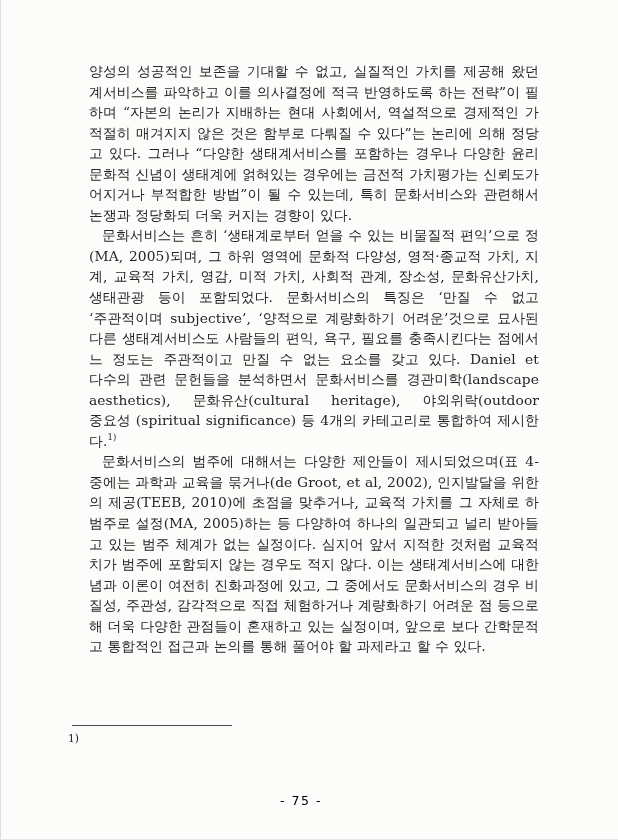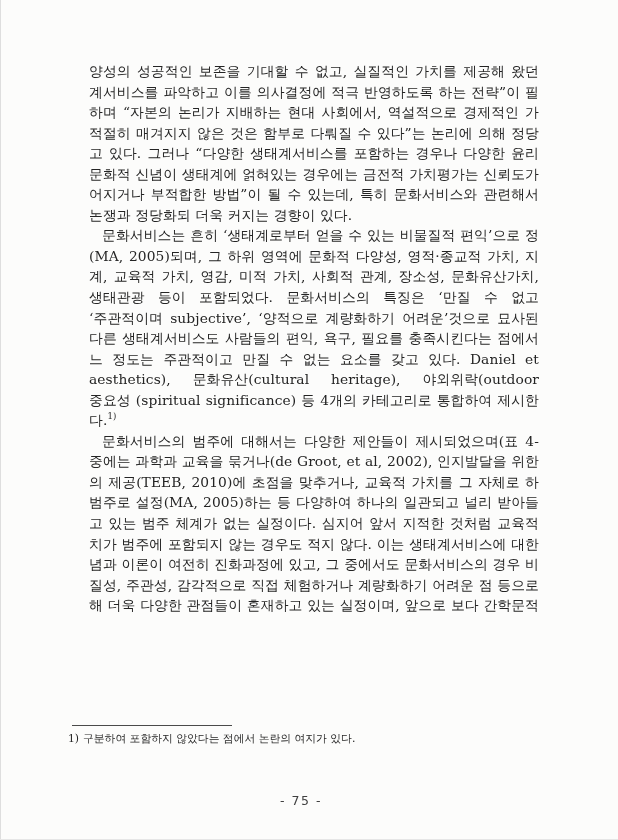--- a/index.html
+++ b/index.html
@@ -70,21 +70,21 @@
   .fn-line { }
   .fn-line.fn-just { text-align: justify; text-align-last: justify; }
   .page-number {
     position: absolute;
     left: 301px;
     top: 793px;
     transform: translateX(-50%);
     font-family: "DejaVu Sans", "Liberation Sans", sans-serif;
     font-size: 12.5px;
     letter-spacing: 1.5px;
-    color: #404040;
+    color: #000000;
     white-space: nowrap;
   }
 </style>
 </head>
 <body>
 
 <div class="page">
   <div class="scan-edge-left"></div>
   <div class="scan-edge-bottom"></div>
 
@@ -97,35 +97,36 @@
       <div class="text-line"><span>문화적 신념이 생태계에 얽혀있는 경우에는 금전적 가치평가는 신뢰도가 떨</span></div>
       <div class="text-line"><span>어지거나 부적합한 방법”이 될 수 있는데, 특히 문화서비스와 관련해서 이런</span></div>
       <div class="text-line last"><span>논쟁과 정당화되 더욱 커지는 경향이 있다.</span></div>
       <div class="text-line indent"><span>문화서비스는 흔히 ‘생태계로부터 얻을 수 있는 비물질적 편익’으로 정의</span></div>
       <div class="text-line"><span>(MA, 2005)되며, 그 하위 영역에 문화적 다양성, 영적·종교적 가치, 지식 체</span></div>
       <div class="text-line"><span>계, 교육적 가치, 영감, 미적 가치, 사회적 관계, 장소성, 문화유산가치, 여가·</span></div>
       <div class="text-line"><span>생태관광 등이 포함되었다. 문화서비스의 특징은 ‘만질 수 없고 intangible’,</span></div>
       <div class="text-line"><span>‘주관적이며 subjective’, ‘양적으로 계량화하기 어려운’것으로 묘사된다. 물론</span></div>
       <div class="text-line"><span>다른 생태계서비스도 사람들의 편익, 욕구, 필요를 충족시킨다는 점에서 어</span></div>
       <div class="text-line"><span>느 정도는 주관적이고 만질 수 없는 요소를 갖고 있다. Daniel et al(2012)은</span></div>
+      <div class="text-line"><span>다수의 관련 문헌들을 분석하면서 문화서비스를 경관미학(landscape</span></div>
       <div class="text-line"><span>aesthetics), 문화유산(cultural heritage), 야외위락(outdoor recreation), 영적</span></div>
       <div class="text-line"><span>중요성 (spiritual significance) 등 4개의 카테고리로 통합하여 제시한 바 있</span></div>
       <div class="text-line last"><span>다.</span><sup>1)</sup></div>
       <div class="text-line indent"><span>문화서비스의 범주에 대해서는 다양한 제안들이 제시되었으며(표 4-23), 그</span></div>
       <div class="text-line"><span>중에는 과학과 교육을 묶거나(de Groot, et al, 2002), 인지발달을 위한 정보</span></div>
       <div class="text-line"><span>의 제공(TEEB, 2010)에 초점을 맞추거나, 교육적 가치를 그 자체로 하나의</span></div>
       <div class="text-line"><span>범주로 설정(MA, 2005)하는 등 다양하여 하나의 일관되고 널리 받아들여지</span></div>
       <div class="text-line"><span>고 있는 범주 체계가 없는 실정이다. 심지어 앞서 지적한 것처럼 교육적 가</span></div>
       <div class="text-line"><span>치가 범주에 포함되지 않는 경우도 적지 않다. 이는 생태계서비스에 대한 개</span></div>
       <div class="text-line"><span>념과 이론이 여전히 진화과정에 있고, 그 중에서도 문화서비스의 경우 비물</span></div>
       <div class="text-line"><span>질성, 주관성, 감각적으로 직접 체험하거나 계량화하기 어려운 점 등으로 인</span></div>
       <div class="text-line"><span>해 더욱 다양한 관점들이 혼재하고 있는 실정이며, 앞으로 보다 간학문적이</span></div>
+      <div class="text-line last"><span>고 통합적인 접근과 논의를 통해 풀어야 할 과제라고 할 수 있다.</span></div>
     </div>
 
   <div class="footnote-sep"></div>
 
   <div class="footnote">
     <span class="fn-marker">1)</span>
-    <div class="fn-line">구분하여 포함하지 않았다는 점에서 논란의 여지가 있다.</div>
   </div>
 
   <div class="page-number">- 75 -</div>
 </div>
 
 </body></html>

